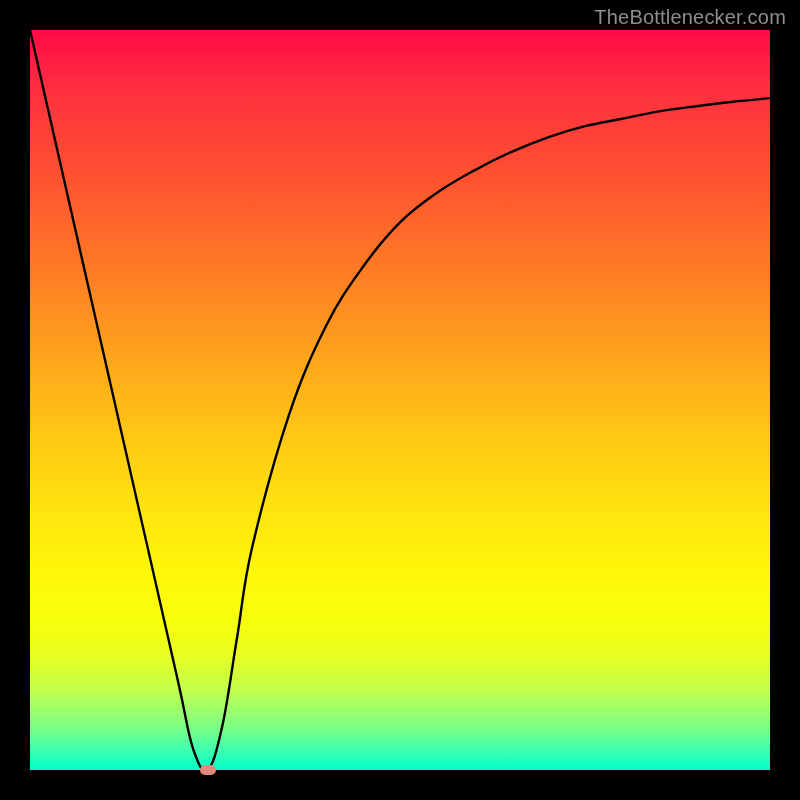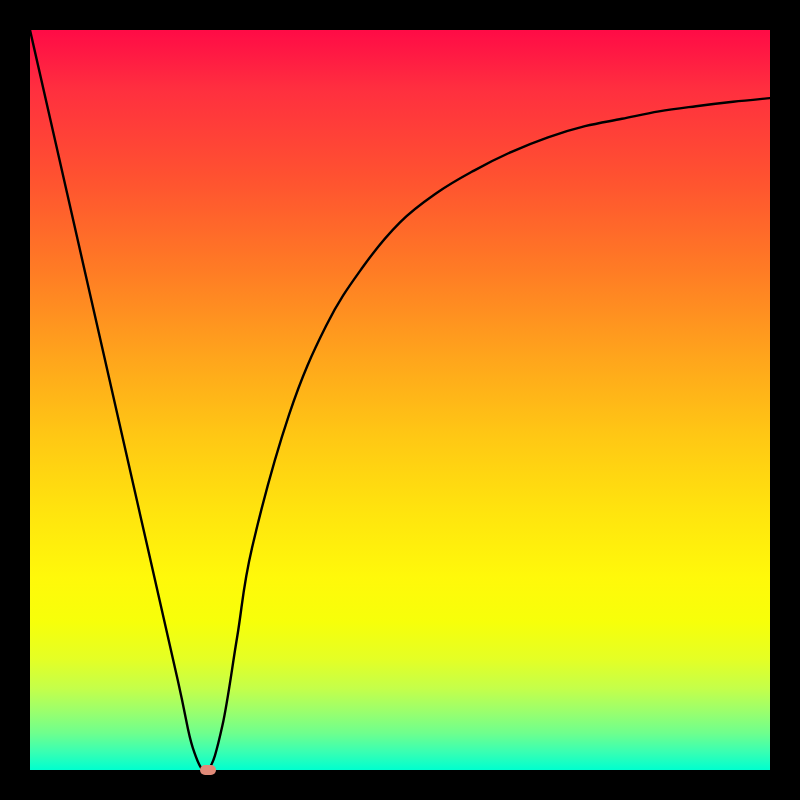--- a/index.html
+++ b/index.html
@@ -64,19 +64,20 @@
     font-size: 20px;
     font-weight: 500;
     letter-spacing: 0.2px;
     user-select: none;
   }
 </style>
 </head>
 <body>
 
 <div class="frame">
+  <div class="watermark">TheBottlenecker.com</div>
   <div class="plot-area">
     <svg class="curve" viewBox="0 0 740 740" preserveAspectRatio="none">
       <path id="curve-path" d="M 0.00 0.00 C 6.66 29.30, 23.68 104.19, 37.00 162.80 C 50.32 221.41, 60.68 266.99, 74.00 325.60 C 87.32 384.21, 97.68 429.79, 111.00 488.40 C 124.32 547.01, 138.68 609.91, 148.00 651.20 C 157.32 692.49, 157.47 701.82, 162.80 717.80 C 168.13 733.78, 172.27 744.00, 177.60 740.00 C 182.93 736.00, 187.07 719.58, 192.40 695.60 C 197.73 671.62, 201.87 638.77, 207.20 606.80 C 212.53 574.83, 212.68 557.96, 222.00 518.00 C 231.32 478.04, 245.68 424.76, 259.00 384.80 C 272.32 344.84, 282.68 322.64, 296.00 296.00 C 309.32 269.36, 319.68 255.45, 333.00 236.80 C 346.32 218.15, 356.68 205.72, 370.00 192.40 C 383.32 179.08, 393.68 172.12, 407.00 162.80 C 420.32 153.48, 430.68 147.93, 444.00 140.60 C 457.32 133.27, 467.68 128.09, 481.00 122.10 C 494.32 116.11, 504.68 111.96, 518.00 107.30 C 531.32 102.64, 541.68 99.53, 555.00 96.20 C 568.32 92.87, 578.68 91.46, 592.00 88.80 C 605.32 86.14, 615.68 83.66, 629.00 81.40 C 642.32 79.14, 652.68 77.95, 666.00 76.22 C 679.32 74.49, 689.68 73.25, 703.00 71.78 C 716.32 70.31, 733.34 68.75, 740.00 68.08" fill="none" stroke="#000" stroke-width="2.4" stroke-linecap="round" stroke-linejoin="round"></path>
     </svg>
     <div class="marker" id="marker" style="left: 177.6px; top: 740px; background: rgb(224, 138, 120);"></div>
   </div>
 </div>
 
 </body></html>

